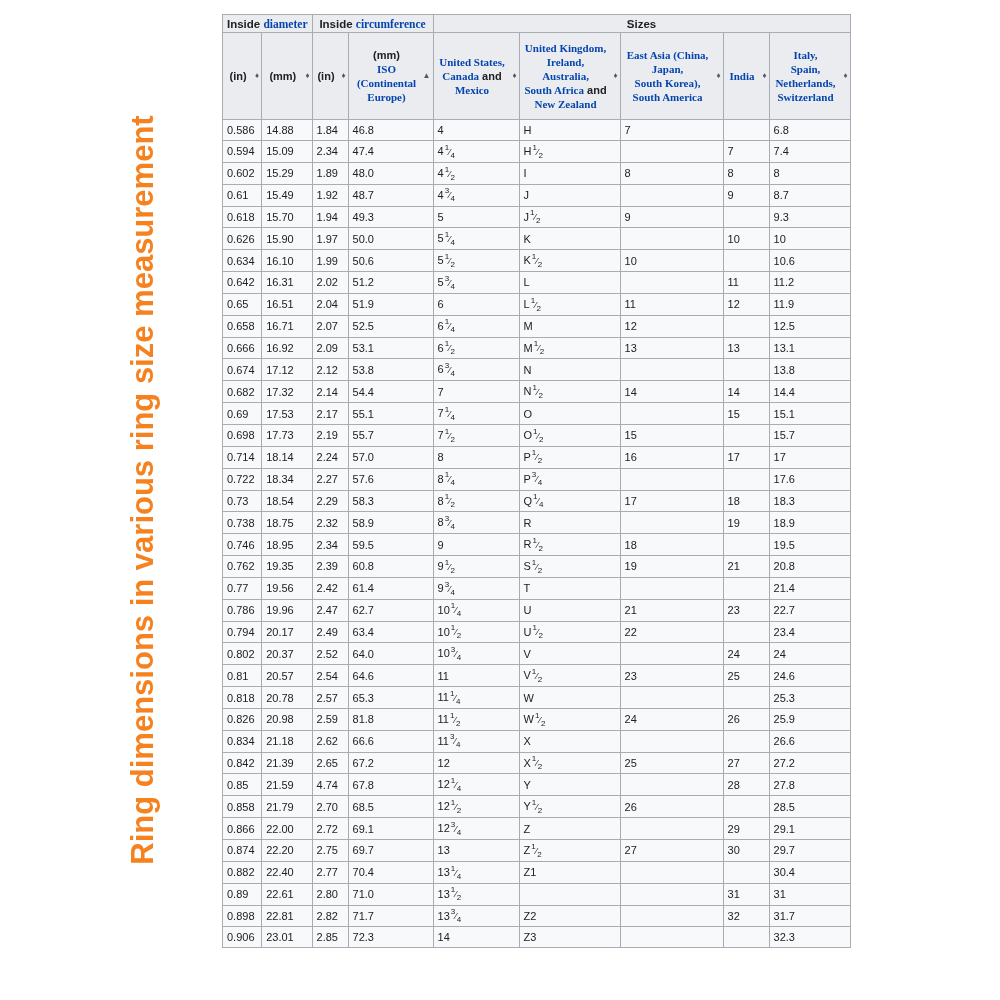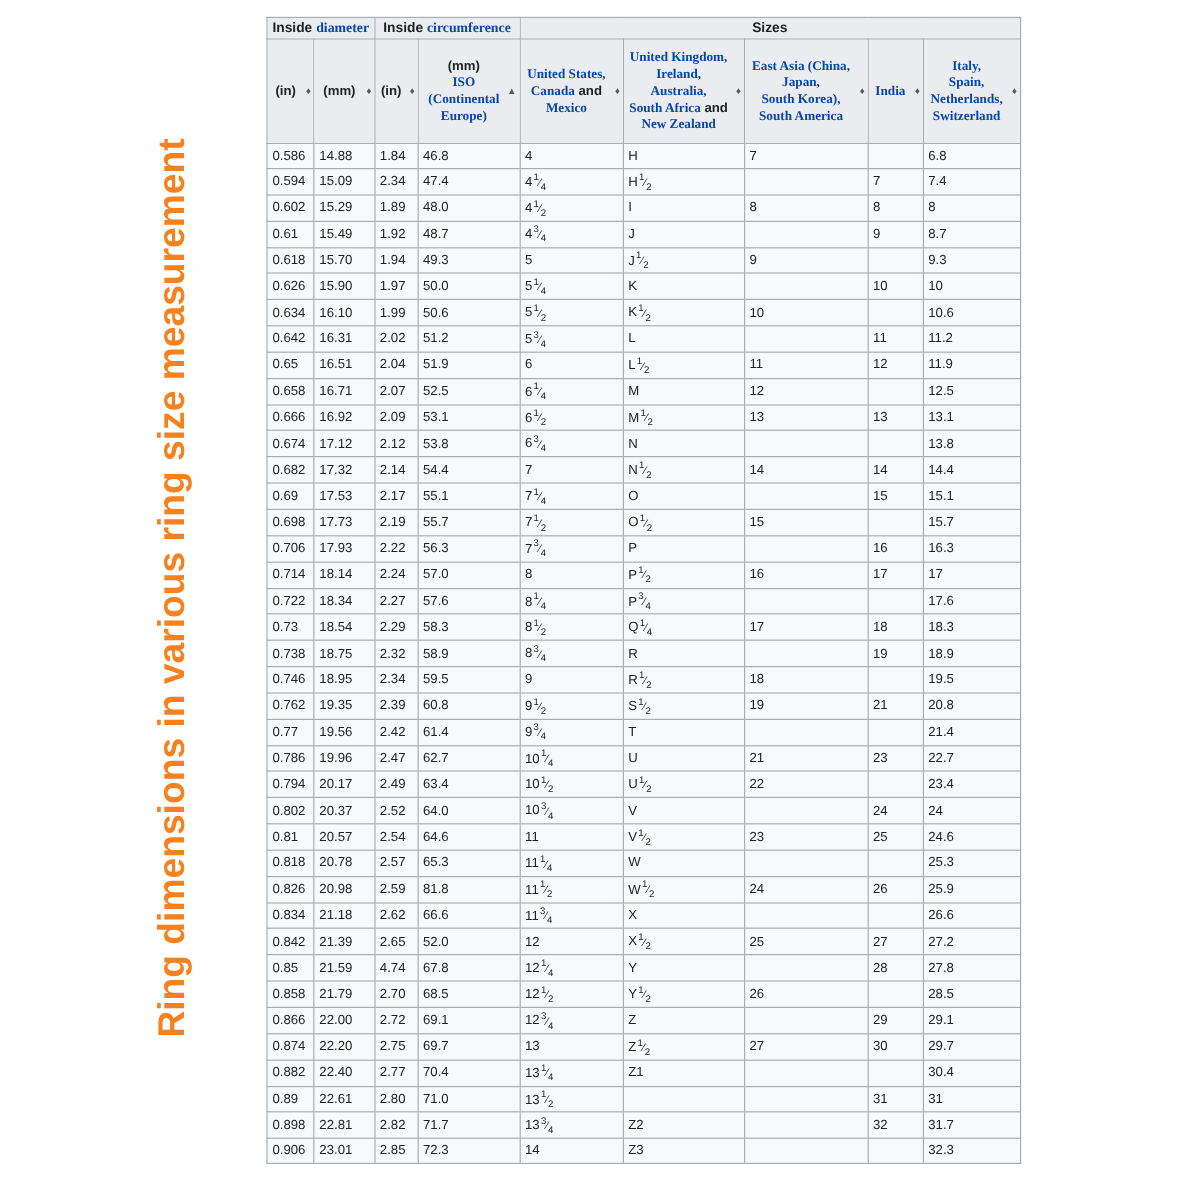--- a/index.html
+++ b/index.html
@@ -279,31 +279,20 @@
           <td>17.73</td>
           <td>2.19</td>
           <td>55.7</td>
           <td>7<span class="frac"><sup>1</sup><span class="frasl">⁄</span><sub>2</sub></span></td>
           <td>O<span class="frac"><sup>1</sup><span class="frasl">⁄</span><sub>2</sub></span></td>
           <td>15</td>
           <td></td>
           <td>15.7</td>
         </tr>
         <tr>
-          <td>0.706</td>
-          <td>17.93</td>
-          <td>2.22</td>
-          <td>56.3</td>
-          <td>7<span class="frac"><sup>3</sup><span class="frasl">⁄</span><sub>4</sub></span></td>
-          <td>P</td>
-          <td></td>
-          <td>16</td>
-          <td>16.3</td>
-        </tr>
-        <tr>
           <td>0.714</td>
           <td>18.14</td>
           <td>2.24</td>
           <td>57.0</td>
           <td>8</td>
           <td>P<span class="frac"><sup>1</sup><span class="frasl">⁄</span><sub>2</sub></span></td>
           <td>16</td>
           <td>17</td>
           <td>17</td>
         </tr>
@@ -447,21 +436,21 @@
           <td>11<span class="frac"><sup>3</sup><span class="frasl">⁄</span><sub>4</sub></span></td>
           <td>X</td>
           <td></td>
           <td></td>
           <td>26.6</td>
         </tr>
         <tr>
           <td>0.842</td>
           <td>21.39</td>
           <td>2.65</td>
-          <td>52.0</td>
+          <td>67.2</td>
           <td>12</td>
           <td>X<span class="frac"><sup>1</sup><span class="frasl">⁄</span><sub>2</sub></span></td>
           <td>25</td>
           <td>27</td>
           <td>27.2</td>
         </tr>
         <tr>
           <td>0.85</td>
           <td>21.59</td>
           <td>4.74</td>

